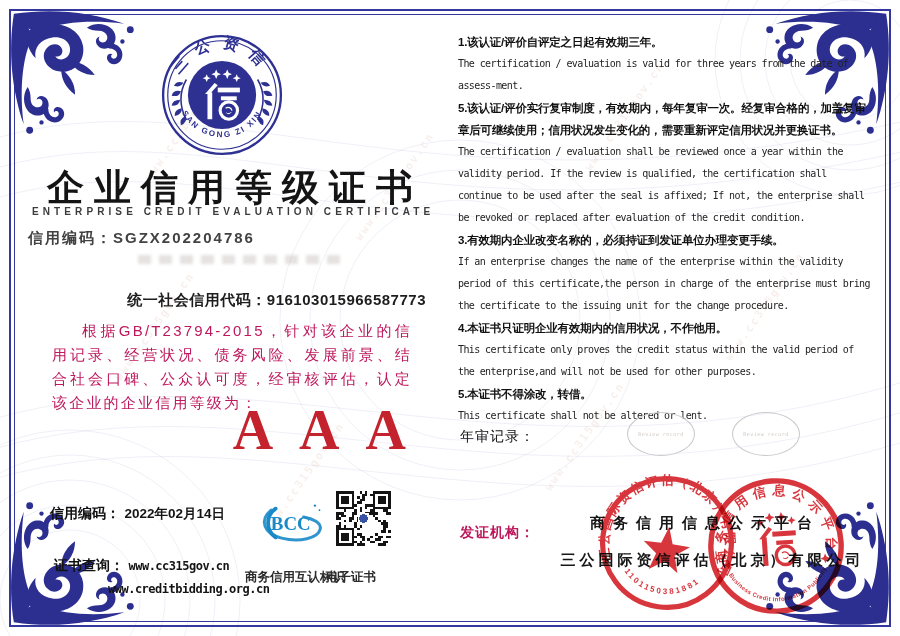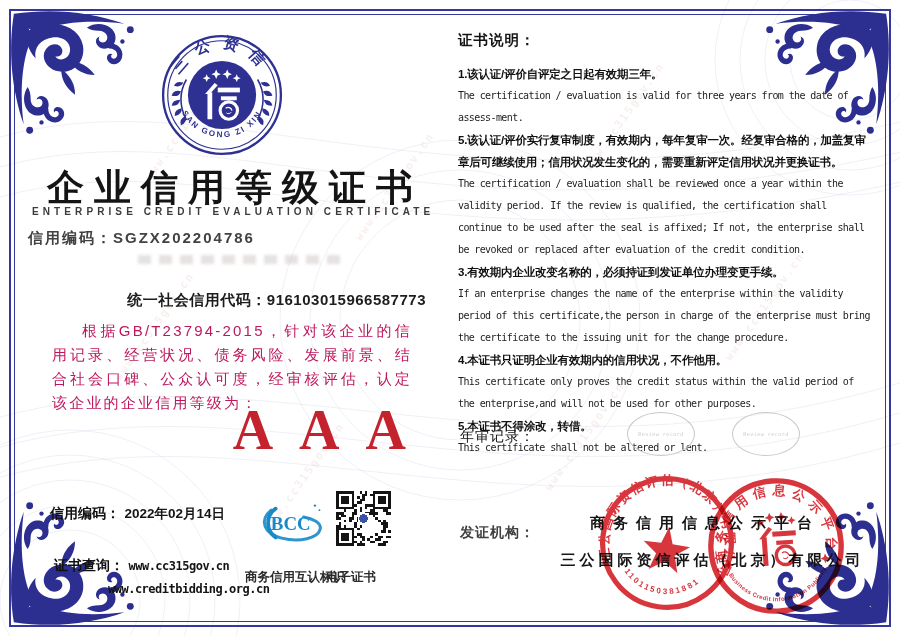--- a/index.html
+++ b/index.html
@@ -52,21 +52,21 @@
   #instructions{left:458px;top:31px;width:416px;color:#141414}
   #instructions .ititle{font-size:14.5px;font-weight:700;margin:0 0 13px 0;letter-spacing:1px}
   #instructions p{margin:0}
   #instructions .cn{font-size:11.5px;font-weight:700;letter-spacing:-0.2px;line-height:22px;color:#111}
   #instructions .en{font-family:"DejaVu Sans Mono",monospace;font-size:10px;
                     letter-spacing:-0.6px;line-height:22px;color:#222}
   .ar-label{left:460px;top:428px;font-size:14px;font-weight:400;color:#111;letter-spacing:1px}
   .review-seal{position:absolute;width:66px;height:42px;border:1px solid #c9c9c9;border-radius:50%;
       display:flex;align-items:center;justify-content:center;background:transparent}
   .review-seal span{font-size:5px;color:#cfc8c2;letter-spacing:.5px;font-family:"DejaVu Sans Mono",monospace}
-  .issuer-label{left:460px;top:524px;font-size:14px;font-weight:700;color:#404040;letter-spacing:1px}
+  .issuer-label{left:460px;top:524px;font-size:14px;font-weight:700;color:#be185d;letter-spacing:1px}
   .issuer-line1{left:540px;top:514px;width:330px;text-align:center;font-size:15px;font-weight:700;
       letter-spacing:8px;color:#161616;white-space:nowrap}
   .issuer-line2{left:540px;top:551px;width:345px;text-align:center;font-size:15px;font-weight:700;
       letter-spacing:4px;color:#161616;white-space:nowrap}
   .stamp{position:absolute;opacity:.92;mix-blend-mode:multiply;pointer-events:none}
   #stamp-left{left:596px;top:472px;width:142px;height:142px;transform:rotate(8deg)}
   #stamp-right{left:702px;top:472px;width:148px;height:148px;transform:rotate(-4deg)}
 </style>
 </head>
 <body>
@@ -335,21 +335,20 @@
         <rect x="18" y="20" width="1" height="1"></rect>
       </g>
     <rect x="8.4" y="8.4" width="4.2" height="4.2" rx="0.6" fill="#ffffff"></rect>
     <circle cx="10.5" cy="10.5" r="1.7" fill="#3a52a4"></circle>
   </svg>
 
   <div class="caption" style="left:240px;width:110px;text-align:center">商务信用互认标识</div>
   <div class="caption" style="left:324px;width:52px;text-align:right">电子证书</div>
 
   <div id="instructions" class="abs">
-    <p class="ititle">证书说明：</p>
     <div>
       <p class="cn">1.该认证/评价自评定之日起有效期三年。</p>
       <p class="en">The certification / evaluation is valid for three years from the date of assess-ment.</p>
     </div>
     <div>
       <p class="cn">5.该认证/评价实行复审制度，有效期内，每年复审一次。经复审合格的，加盖复审章后可继续使用；信用状况发生变化的，需要重新评定信用状况并更换证书。</p>
       <p class="en">The certification / evaluation shall be reviewed once a year within the validity period. If the review is qualified, the certification shall continue to be used after the seal is affixed; If not, the enterprise shall be revoked or replaced after evaluation of the credit condition.</p>
     </div>
     <div>
       <p class="cn">3.有效期内企业改变名称的，必须持证到发证单位办理变更手续。</p>

